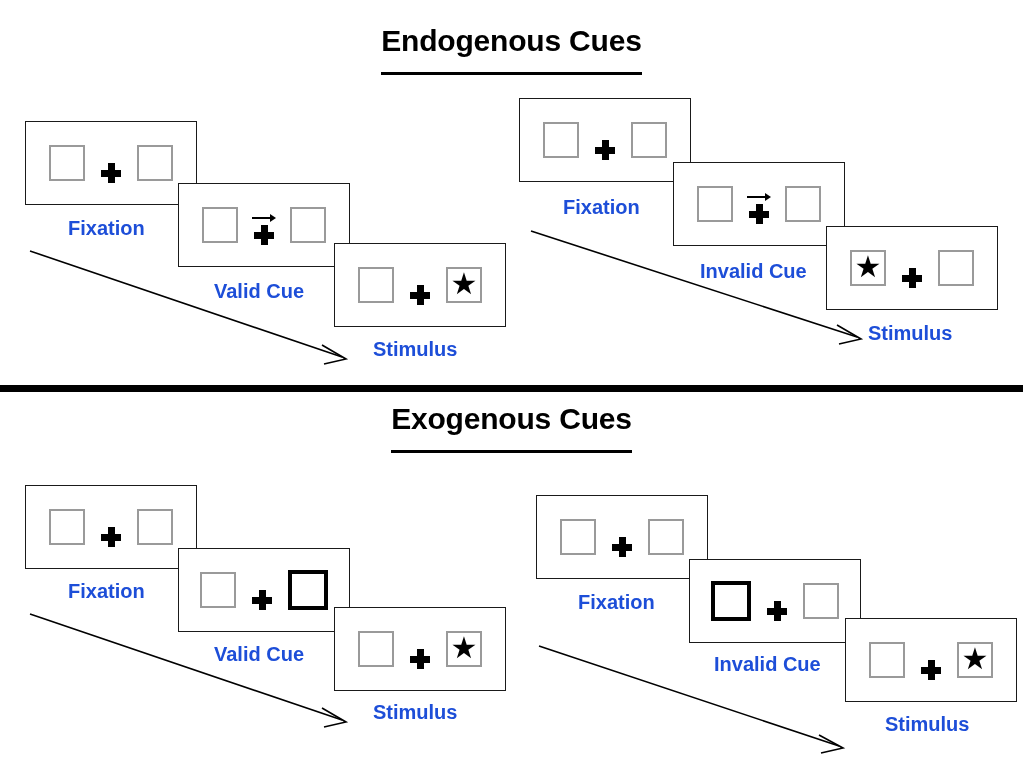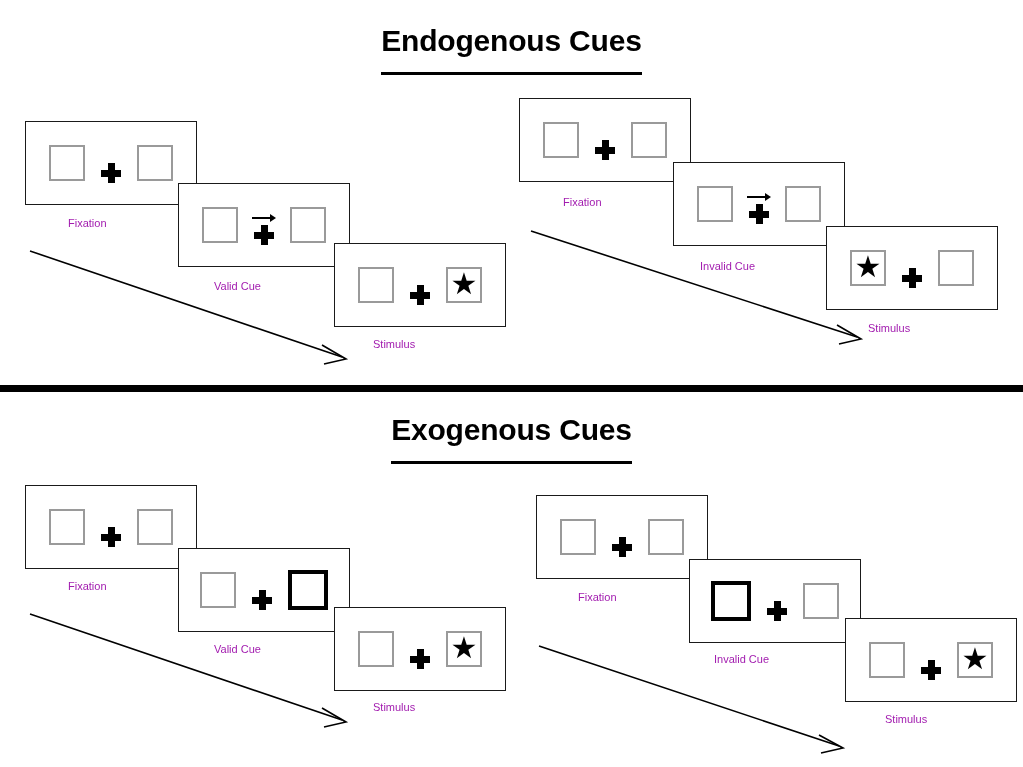--- a/index.html
+++ b/index.html
@@ -132,24 +132,24 @@
     width: 0; height: 0;
     border-left: 6px solid #000;
     border-top: 4.5px solid transparent;
     border-bottom: 4.5px solid transparent;
   }
   .arrow-spacer { width: 24px; height: 12px; }
 
   
   .caption {
     position: absolute;
-    font-weight: normal;
-    font-size: 11px;
+    font-weight: bold;
+    font-size: 20px;
     white-space: nowrap;
-    color: #a21caf;
+    color: #1d4ed8;
   }
 
   
   .time-arrow {
     position: absolute;
     pointer-events: none;
   }
 </style>
 </head>
 <body>
@@ -245,21 +245,21 @@
 </div>
 <div class="caption" style="left:868px; top:322px;">Stimulus</div>
 
 <svg class="time-arrow" style="left:527px; top:225px;" width="345" height="125" viewBox="0 0 345 125">
   <line x1="4" y1="6" x2="330" y2="112" stroke="#000" stroke-width="1.6"></line>
   <polyline points="310,100 334,114 312,119" fill="none" stroke="#000" stroke-width="1.6"></polyline>
 </svg>
 
 <div class="divider" style="top:385px;"></div>
 
-<div class="section-title" style="top:413px;">
+<div class="section-title" style="top:402px;">
   <span>Exogenous Cues</span>
 </div>
 
 <div class="frame" style="left:25px; top:485px; width:172px; height:84px;">
   <div class="frame-inner">
     <div class="box"></div>
     <div class="center-col">
       <div class="arrow-spacer"></div>
       <div class="plus"></div>
     </div>

